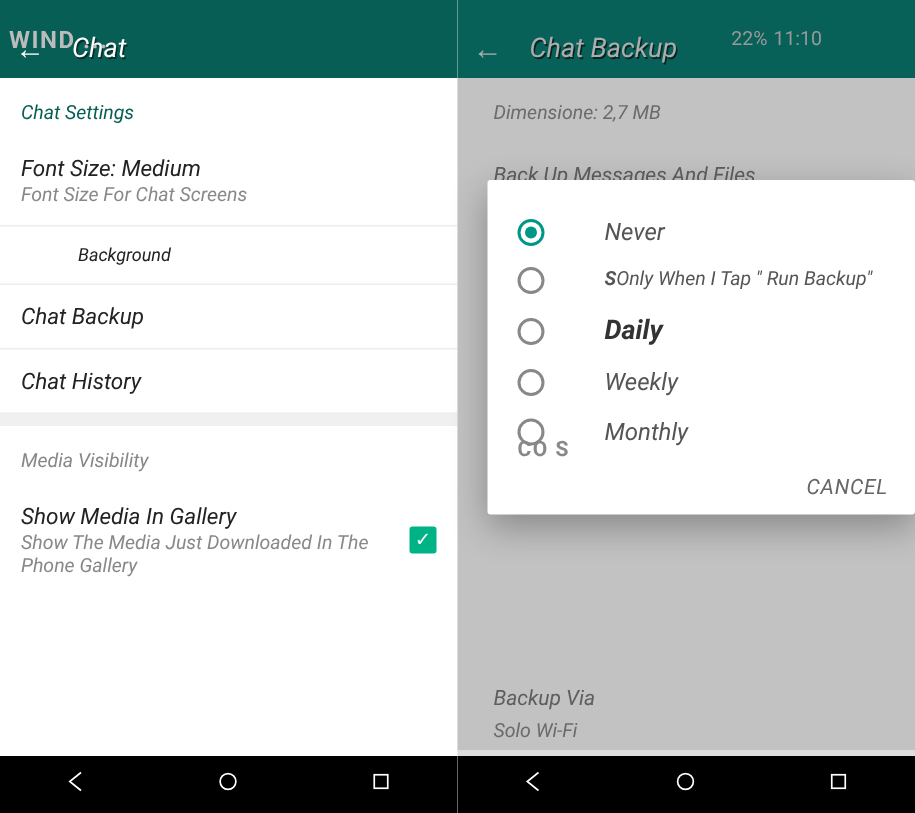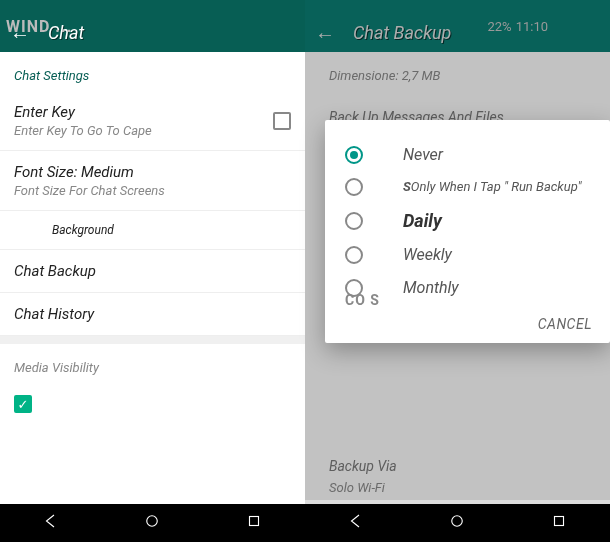--- a/index.html
+++ b/index.html
@@ -119,27 +119,20 @@
 <div class="container">
 
   <div class="panel">
     <div class="app-bar">
       <span class="back-icon">←</span>
       <span class="app-title">Chat</span>
     </div>
 
     <div class="section-header">Chat Settings</div>
 
-    <div class="row">
-      <div class="txt">
-        <div class="primary">Enter Key</div>
-        <div class="secondary">Enter Key To Go To Cape</div>
-      </div>
-      <div class="checkbox"></div>
-    </div>
 
     <div class="row">
       <div class="txt">
         <div class="primary">Font Size: Medium</div>
         <div class="secondary">Font Size For Chat Screens</div>
       </div>
     </div>
 
     <div class="row">
       <div class="txt">
@@ -157,20 +150,24 @@
       <div class="txt">
         <div class="primary">Chat History</div>
       </div>
     </div>
 
     <div class="divider-thick"></div>
 
     <div class="section-header gray-header">Media Visibility</div>
 
     <div class="row noborder">
+      <div class="txt">
+        <div class="primary">Show Media In Gallery</div>
+        <div class="secondary">Show The Media Just Downloaded In The Phone Gallery</div>
+      </div>
       <div class="checkbox checked">✓</div>
     </div>
 
     <div class="nav-bar">
       <span class="nav-icon"><svg viewBox="0 0 24 24">
             <path d="M16 4 L6 12 L16 20"></path>
           </svg></span>
       <span class="nav-icon"><svg viewBox="0 0 24 24">
             <circle cx="12" cy="12" r="7"></circle>
           </svg></span>

